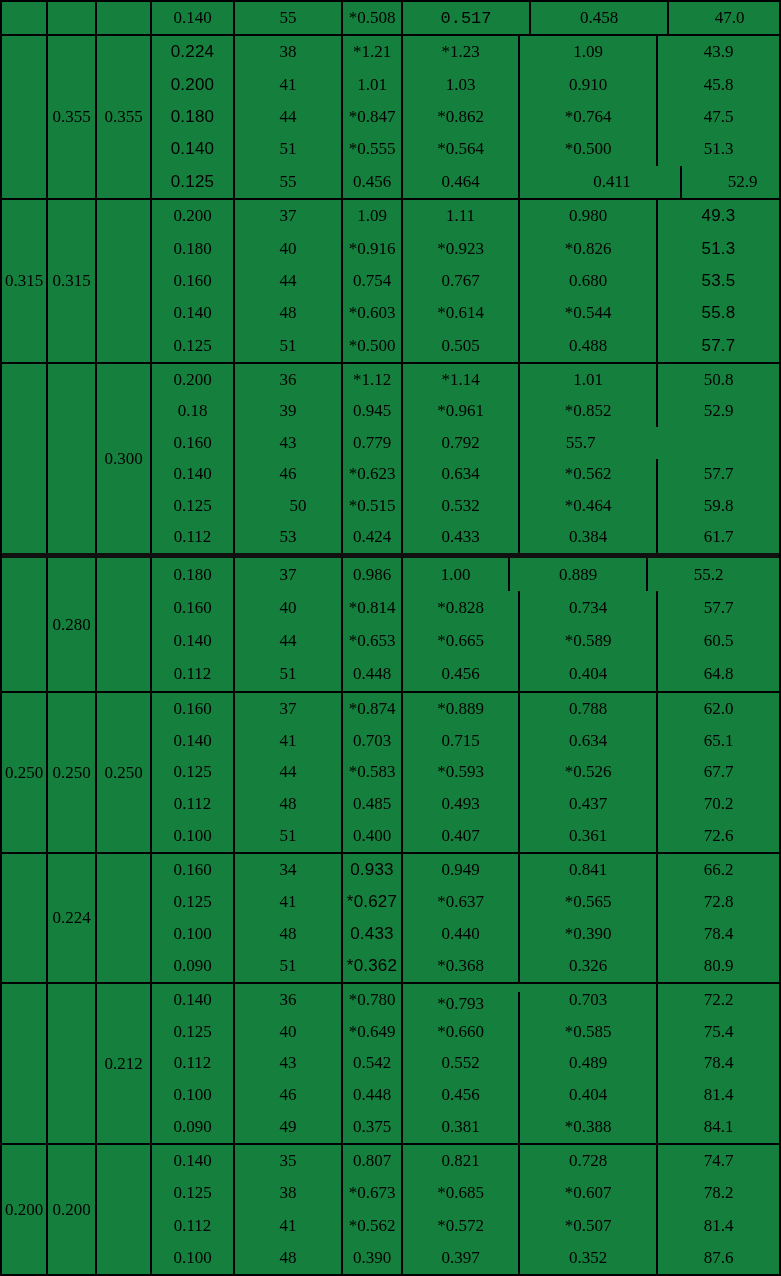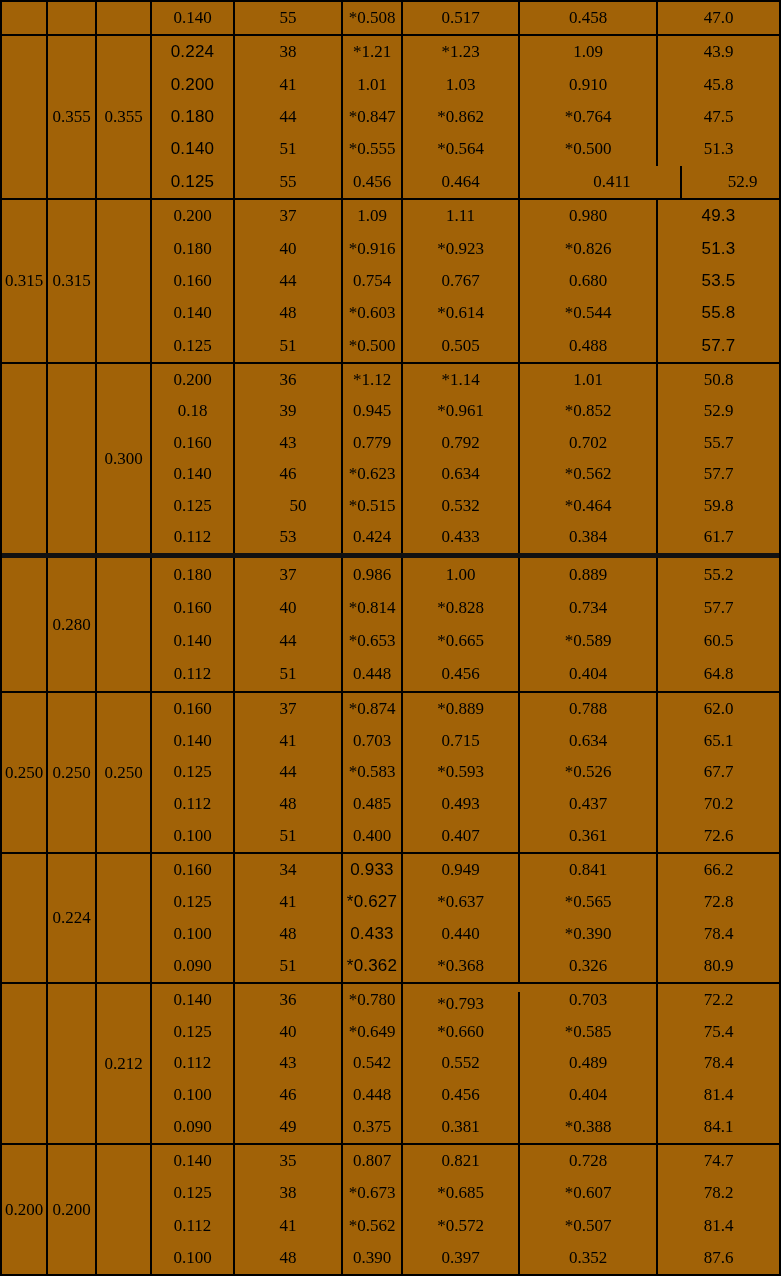--- a/index.html
+++ b/index.html
@@ -1,21 +1,21 @@
 <!DOCTYPE html>
 <html><head>
 <meta charset="utf-8">
 <style>
   html,body{margin:0;padding:0;background:#fff;}
   #table-wrap{
     position:relative;
     width:781px;height:1276px;
     box-sizing:border-box;
     border:2px solid #000;
-    background:#a16207;
+    background:#15803d;
     display:flex;flex-direction:column;
     font-family:"Liberation Serif", serif;
     color:#000;
   }
   .block{
     display:flex;flex-direction:row;
     box-sizing:border-box;
     border-top:2px solid #000;
     flex:0 0 auto;
   }
@@ -48,21 +48,21 @@
 <div id="table-wrap">
     <div class="block first" style="height: 32px;">
       <div class="mcell" style="width: 46px;"></div>
       <div class="mcell" style="width: 49px;"></div>
       <div class="mcell" style="width: 55px;"></div>
       <div class="subrows">
         <div class="subrow">
           <div class="scell" style="width: 83px;">0.140</div>
           <div class="scell" style="width: 108px;">55</div>
           <div class="scell" style="width: 60px;">*0.508</div>
-          <div class="scell" style="width: 117px;">0.517</div>
+          <div class="scell" style="width: 128px; font-family: Liberation Mono, monospace;">0.517</div>
           <div class="scell" style="width: 138px;">0.458</div>
           <div class="scell last" style="width: 121px;">47.0</div>
         </div>
       </div>
     </div>
     <div class="block" style="height: 164px;">
       <div class="mcell" style="width: 46px;"></div>
       <div class="mcell" style="width: 49px;">0.355</div>
       <div class="mcell" style="width: 55px;">0.355</div>
       <div class="subrows">
@@ -174,21 +174,20 @@
           <div class="scell" style="width: 60px;">0.945</div>
           <div class="scell" style="width: 117px;">*0.961</div>
           <div class="scell" style="width: 138px;">*0.852</div>
           <div class="scell last" style="width: 121px;">52.9</div>
         </div>
         <div class="subrow">
           <div class="scell" style="width: 83px;">0.160</div>
           <div class="scell" style="width: 108px;">43</div>
           <div class="scell" style="width: 60px;">0.779</div>
           <div class="scell" style="width: 117px;">0.792</div>
-          <div class="scell" style="width: 138px;">0.702</div>
           <div class="scell last" style="width: 121px;">55.7</div>
         </div>
         <div class="subrow">
           <div class="scell" style="width: 83px;">0.140</div>
           <div class="scell" style="width: 108px;">46</div>
           <div class="scell" style="width: 60px;">*0.623</div>
           <div class="scell" style="width: 117px;">0.634</div>
           <div class="scell" style="width: 138px;">*0.562</div>
           <div class="scell last" style="width: 121px;">57.7</div>
         </div>
@@ -212,21 +211,21 @@
     </div>
     <div class="block thick" style="height: 138px;">
       <div class="mcell" style="width: 46px;"></div>
       <div class="mcell" style="width: 49px;">0.280</div>
       <div class="mcell" style="width: 55px;"></div>
       <div class="subrows">
         <div class="subrow">
           <div class="scell" style="width: 83px;">0.180</div>
           <div class="scell" style="width: 108px;">37</div>
           <div class="scell" style="width: 60px;">0.986</div>
-          <div class="scell" style="width: 117px;">1.00</div>
+          <div class="scell" style="width: 107px;">1.00</div>
           <div class="scell" style="width: 138px;">0.889</div>
           <div class="scell last" style="width: 121px;">55.2</div>
         </div>
         <div class="subrow">
           <div class="scell" style="width: 83px;">0.160</div>
           <div class="scell" style="width: 108px;">40</div>
           <div class="scell" style="width: 60px;">*0.814</div>
           <div class="scell" style="width: 117px;">*0.828</div>
           <div class="scell" style="width: 138px;">0.734</div>
           <div class="scell last" style="width: 121px;">57.7</div>

